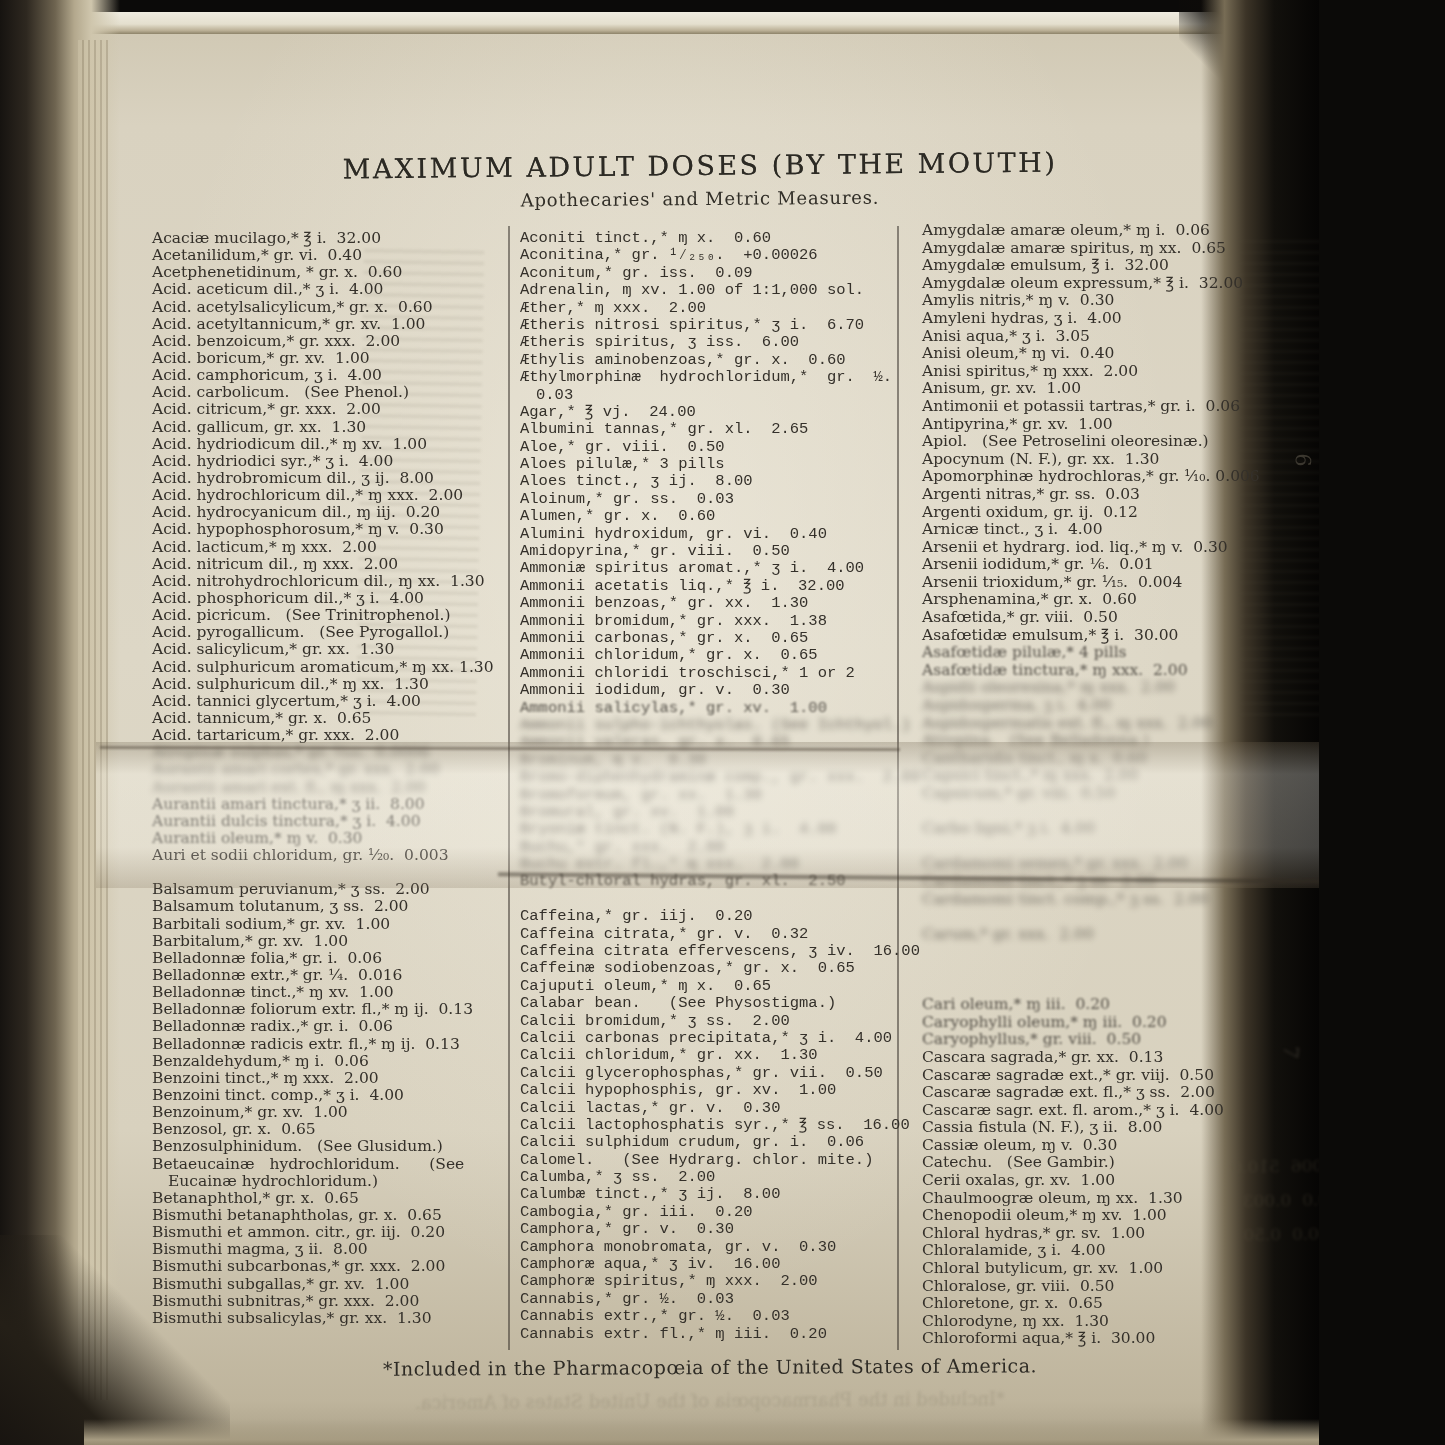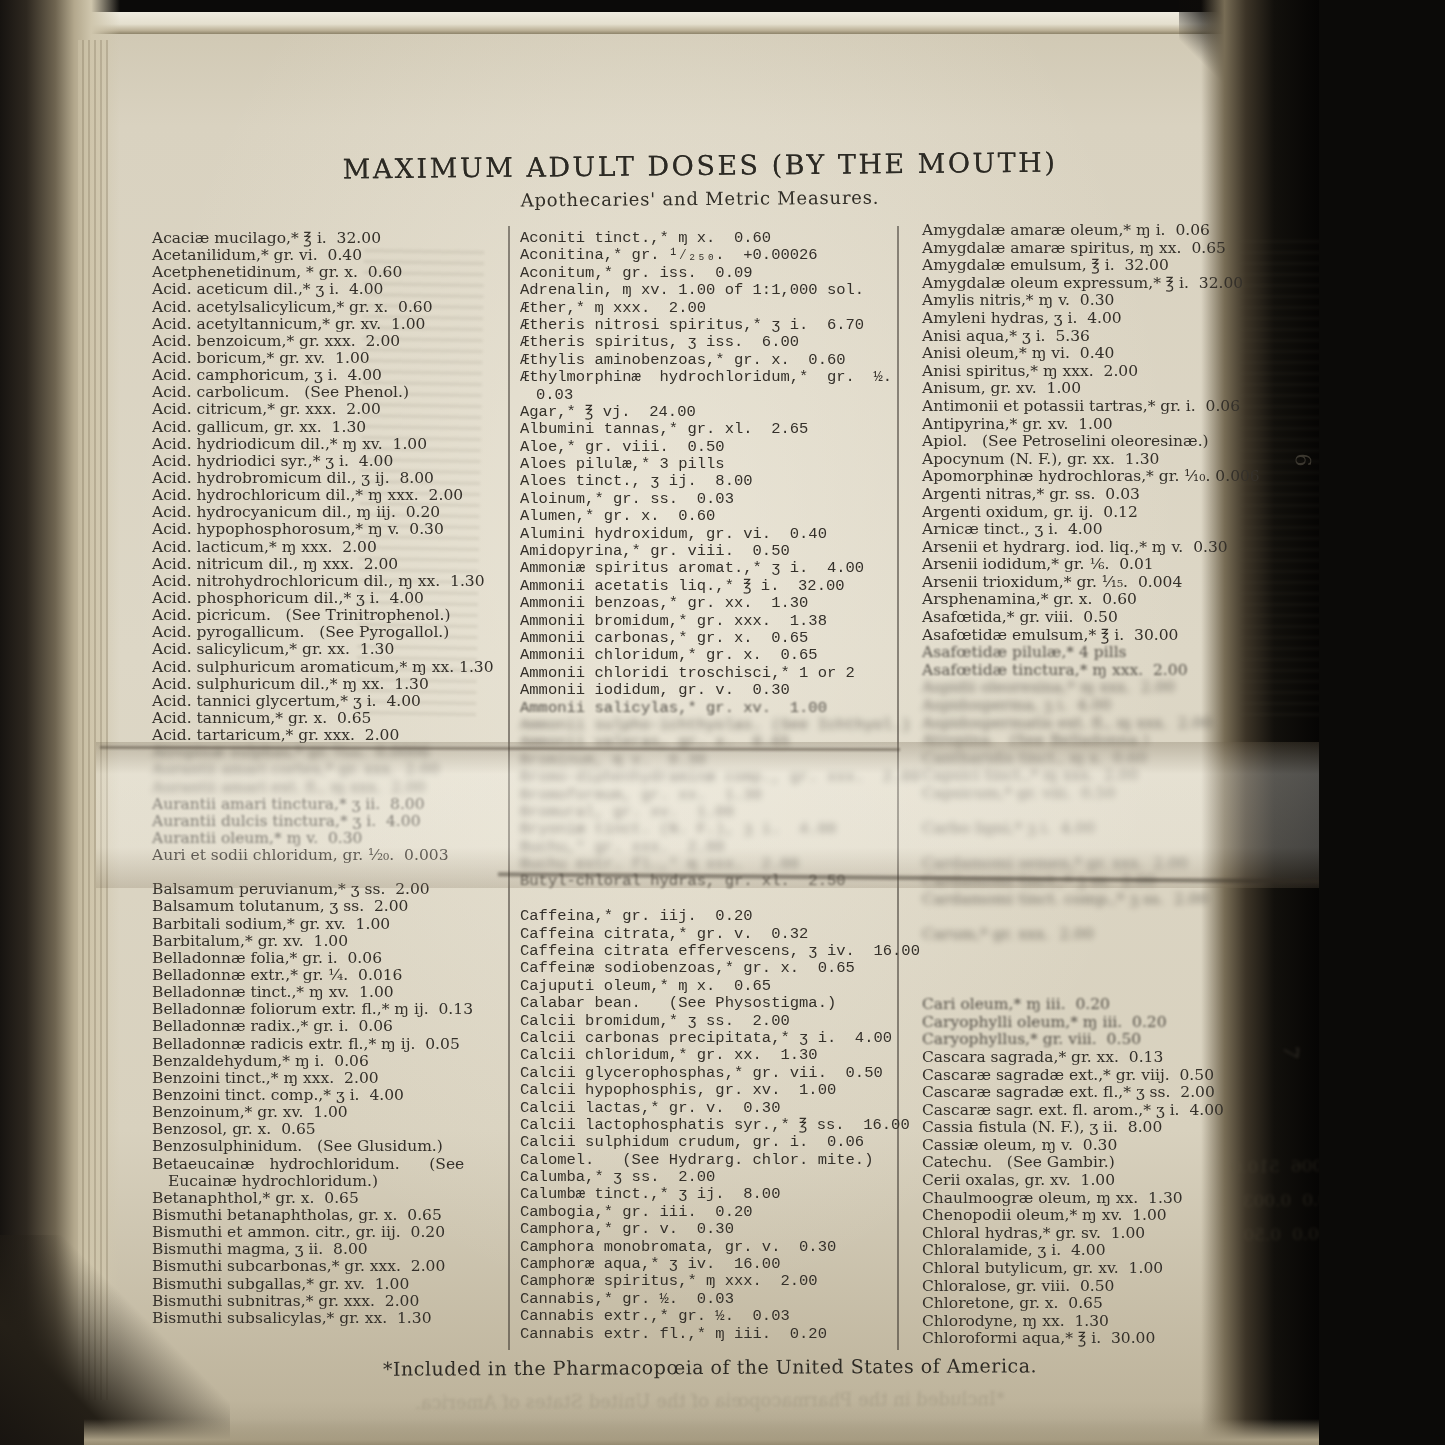--- a/index.html
+++ b/index.html
@@ -136,21 +136,21 @@
       <div class="row">&nbsp;</div>
       <div class="row">Balsamum peruvianum,* ʒ ss.  2.00</div>
       <div class="row">Balsamum tolutanum, ʒ ss.  2.00</div>
       <div class="row">Barbitali sodium,* gr. xv.  1.00</div>
       <div class="row">Barbitalum,* gr. xv.  1.00</div>
       <div class="row">Belladonnæ folia,* gr. i.  0.06</div>
       <div class="row">Belladonnæ extr.,* gr. ¼.  0.016</div>
       <div class="row">Belladonnæ tinct.,* ɱ xv.  1.00</div>
       <div class="row">Belladonnæ foliorum extr. fl.,* ɱ ij.  0.13</div>
       <div class="row">Belladonnæ radix.,* gr. i.  0.06</div>
-      <div class="row">Belladonnæ radicis extr. fl.,* ɱ ij.  0.05</div>
+      <div class="row">Belladonnæ radicis extr. fl.,* ɱ ij.  0.13</div>
       <div class="row">Benzaldehydum,* ɱ i.  0.06</div>
       <div class="row">Benzoini tinct.,* ɱ xxx.  2.00</div>
       <div class="row">Benzoini tinct. comp.,* ʒ i.  4.00</div>
       <div class="row">Benzoinum,* gr. xv.  1.00</div>
       <div class="row">Benzosol, gr. x.  0.65</div>
       <div class="row">Benzosulphinidum.   (See Glusidum.)</div>
       <div class="row">Betaeucainæ   hydrochloridum.      (See</div>
       <div class="row ind">Eucainæ hydrochloridum.)</div>
       <div class="row">Betanaphthol,* gr. x.  0.65</div>
       <div class="row">Bismuthi betanaphtholas, gr. x.  0.65</div>
@@ -227,21 +227,21 @@
       <div class="row">Cannabis extr.,* gr. ½.  0.03</div>
       <div class="row">Cannabis extr. fl.,* ɱ iii.  0.20</div>
     </div>
   <div class="col c3">
       <div class="row">Amygdalæ amaræ oleum,* ɱ i.  0.06</div>
       <div class="row">Amygdalæ amaræ spiritus, ɱ xx.  0.65</div>
       <div class="row">Amygdalæ emulsum, ℥ i.  32.00</div>
       <div class="row">Amygdalæ oleum expressum,* ℥ i.  32.00</div>
       <div class="row">Amylis nitris,* ɱ v.  0.30</div>
       <div class="row">Amyleni hydras, ʒ i.  4.00</div>
-      <div class="row">Anisi aqua,* ʒ i.  5.36</div>
+      <div class="row">Anisi aqua,* ʒ i.  3.05</div>
       <div class="row">Anisi oleum,* ɱ vi.  0.40</div>
       <div class="row">Anisi spiritus,* ɱ xxx.  2.00</div>
       <div class="row">Anisum, gr. xv.  1.00</div>
       <div class="row">Antimonii et potassii tartras,* gr. i.  0.06</div>
       <div class="row">Antipyrina,* gr. xv.  1.00</div>
       <div class="row">Apiol.   (See Petroselini oleoresinæ.)</div>
       <div class="row">Apocynum (N. F.), gr. xx.  1.30</div>
       <div class="row">Apomorphinæ hydrochloras,* gr. ¹⁄₁₀. 0.006</div>
       <div class="row">Argenti nitras,* gr. ss.  0.03</div>
       <div class="row">Argenti oxidum, gr. ij.  0.12</div>

